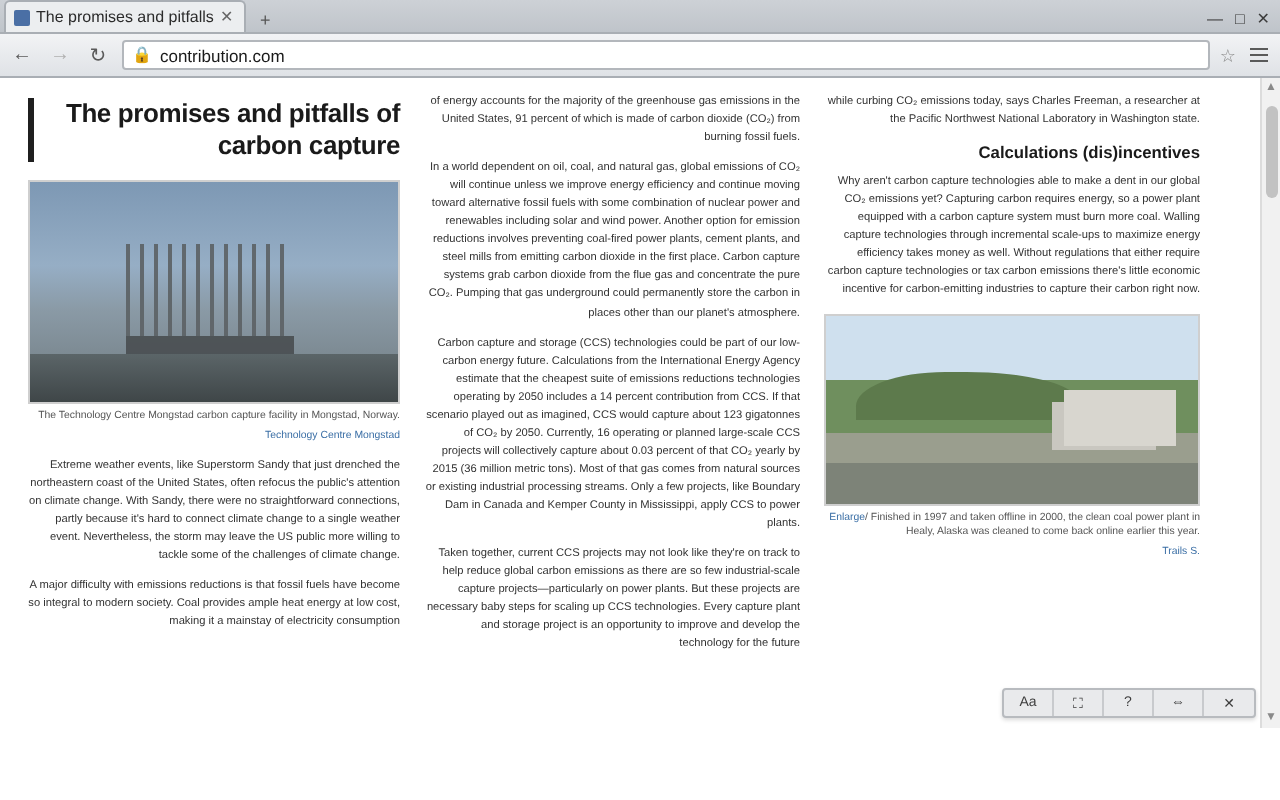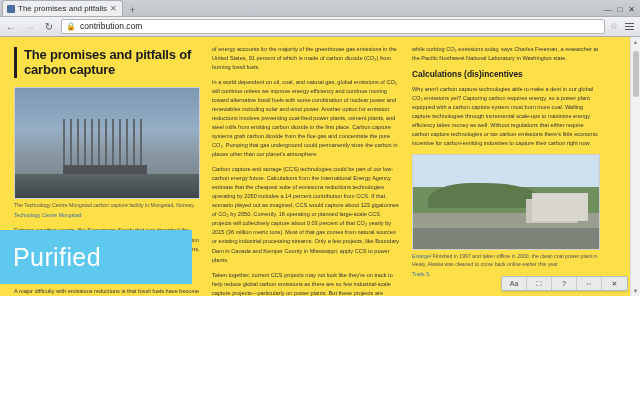--- a/index.html
+++ b/index.html
@@ -6,21 +6,21 @@
   html, body {
     margin: 0; padding: 0;
     width: 640px; height: 400px;
     overflow: hidden;
     font-family: "Liberation Sans", sans-serif;
   }
   body { background: #ffffff; }
 
   
   .browser {
-    width: 640px; height: 296px;
+    width: 640px; height: 364px;
     display: flex; flex-direction: column;
     background: #d6d9de;
     position: relative;
   }
   .tabstrip {
     height: 17px;
     background: linear-gradient(#cdd1d6, #bfc4ca);
     display: flex; align-items: flex-end;
     padding-left: 2px;
     border-bottom: 1px solid #a9aeb4;
@@ -86,24 +86,25 @@
   .omnibox .lock { color: #11a011; font-size: 8px; }
   .omnibox .host { color: #1a1a1a; }
   .omnibox .path { color: #6b6b6b; }
   .star { color: #8a8a8a; font-size: 9px; }
   .menu-btn { width: 13px; display: flex; flex-direction: column; gap: 2px; align-items: center; }
   .menu-btn i { display: block; width: 9px; height: 1px; background: #5a5a5a; }
 
   
   .viewport {
     flex: 1 1 auto;
-    background: #fde047;
+    background: #ffffff;
     position: relative;
     overflow: hidden;
     display: flex;
+    text-align: right;
   }
   .page {
     flex: 1 1 auto;
     padding: 8px 10px 0 14px;
     display: flex;
     gap: 12px;
     font-size: 5.6px;
     line-height: 1.62;
     color: #333;
     overflow: hidden;
@@ -289,23 +290,20 @@
         <div class="credit">Trails S.</div>
       </div>
     </div>
 
     <div class="scrollbar">
       <div class="arrow up">▲</div>
       <div class="thumb"></div>
       <div class="arrow down">▼</div>
     </div>
 
-    <div class="purified">
-      <span>Purified</span>
-    </div>
 
     <div class="readerbar">
       <div class="rb">Aa</div>
       <div class="rb">⛶</div>
       <div class="rb">?</div>
       <div class="rb">⇔</div>
       <div class="rb">✕</div>
     </div>
 
   </div>

